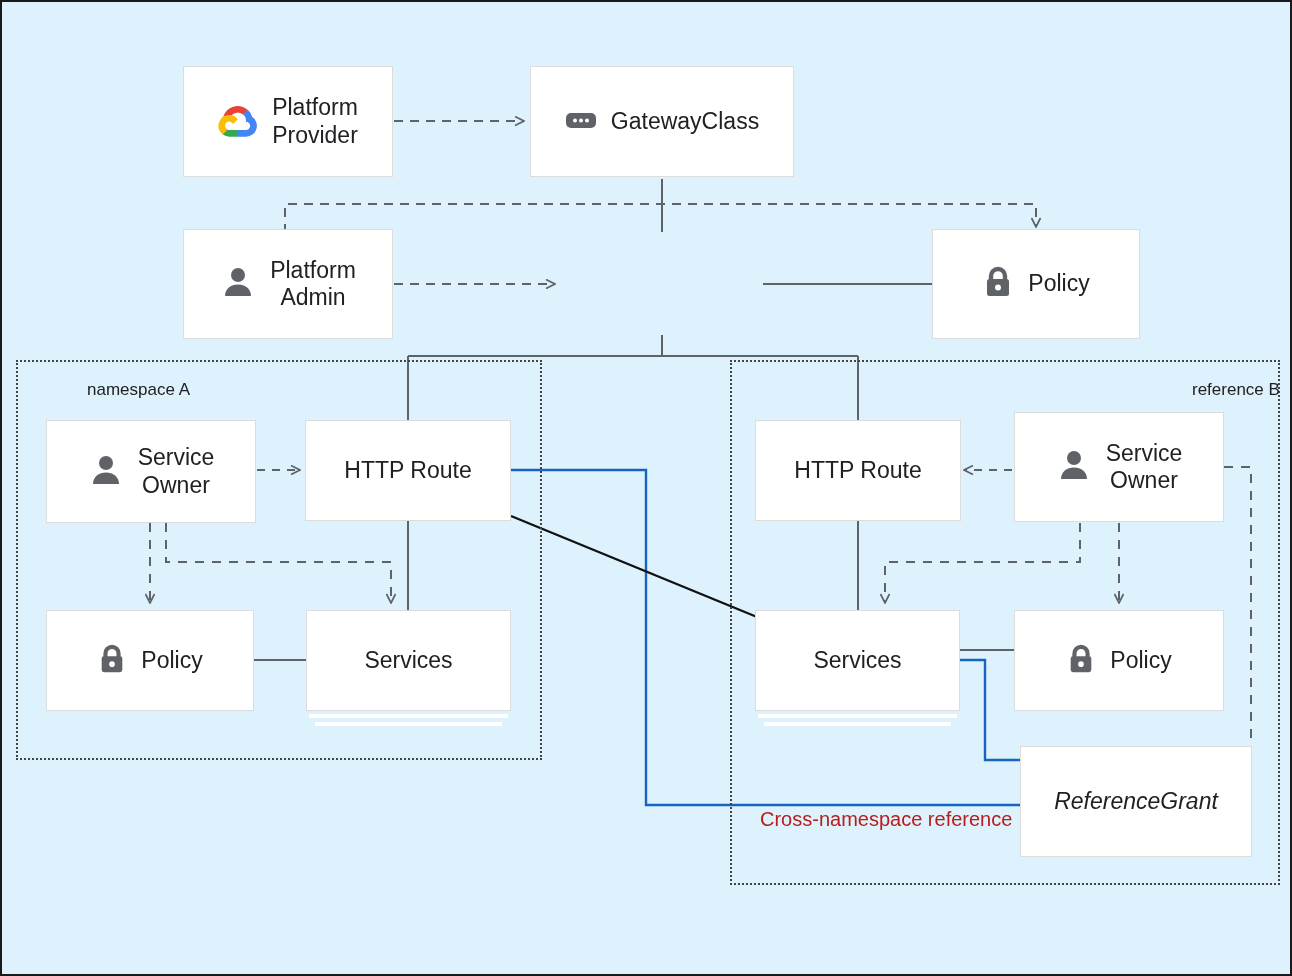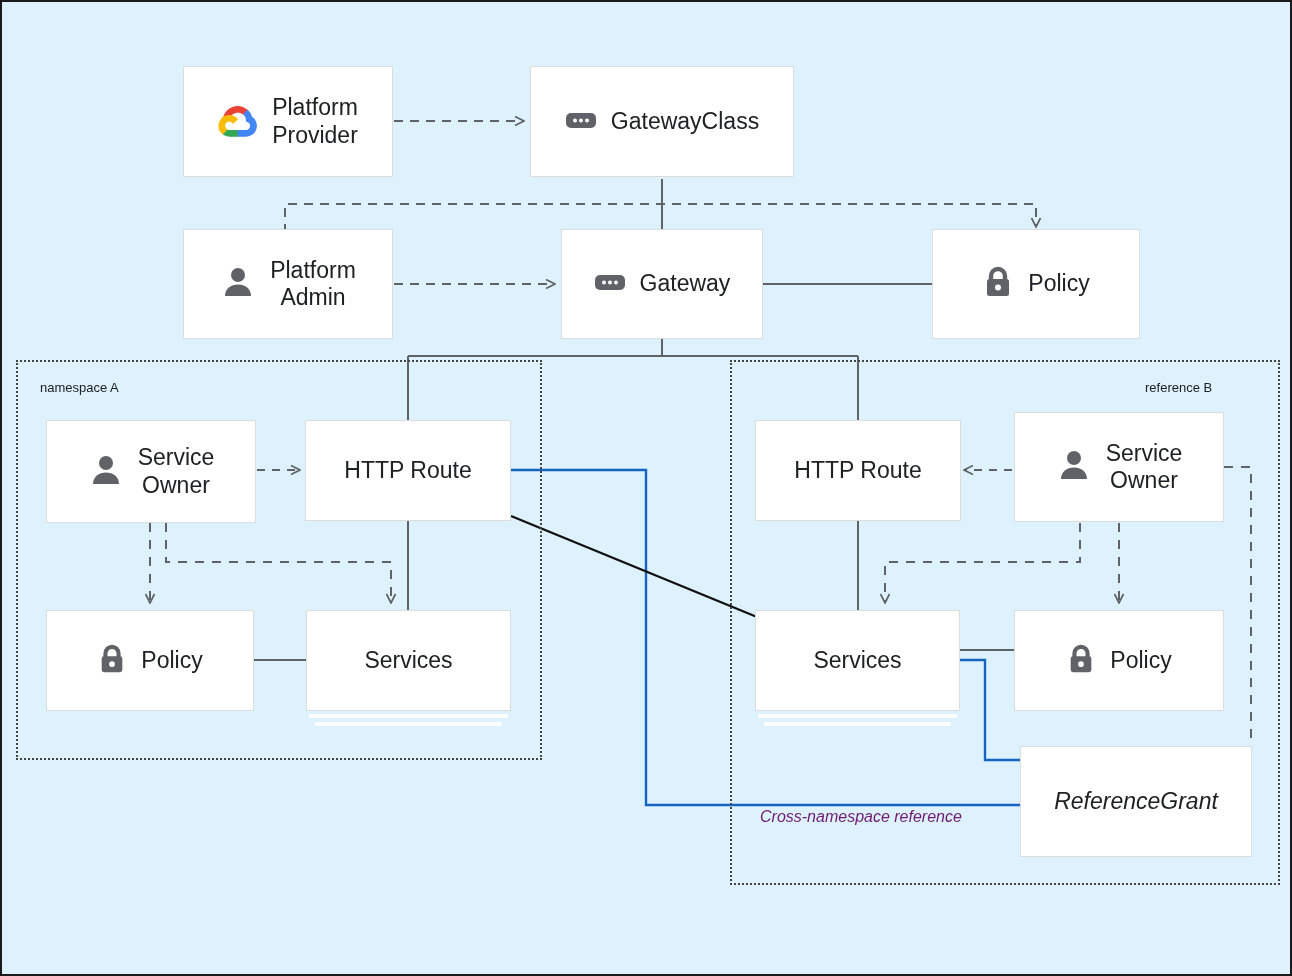--- a/index.html
+++ b/index.html
@@ -34,32 +34,32 @@
   .node.center .label{text-align:left;}
   .icon{flex:0 0 auto;display:block;}
   .ns-box{
     position:absolute;
     border:2px dotted #444444;
     box-sizing:border-box;
     z-index:1;
   }
   .ns-label{
     position:absolute;
-    font-size:13px;
+    font-size:17px;
     color:#202124;
     z-index:2;
     white-space:nowrap;
+    margin-left:47px;
   }
   .edge-label{
     position:absolute;
-    font-size:16px;
-    color:#701a75;
+    font-size:20px;
+    color:#b91c1c;
     z-index:6;
     white-space:nowrap;
-    font-style:italic;
   }
   
   .stack{position:absolute;z-index:4;}
   .stack i{display:block;background:#ffffff;height:4px;border-radius:1px;margin:0 auto 4px auto;}
 </style>
 </head>
 <body>
 
 <div id="canvas">
 
@@ -152,31 +152,20 @@
     <span class="icon">
       <svg width="36" height="36" viewBox="0 0 36 36">
         <circle cx="18" cy="11" r="7" fill="#5f6368"></circle>
         <path d="M5 32c0-7.2 5.8-11.5 13-11.5S31 24.8 31 32z" fill="#5f6368"></path>
       </svg>
     </span>
     <span class="label">Platform
 Admin</span>
   </div>
 
-  <div class="node center" style="left:559px;top:227px;width:202px;height:110px;">
-    <span class="icon">
-      <svg width="32" height="22" viewBox="0 0 32 22">
-        <rect x="1" y="4" width="30" height="15" rx="5" fill="#5f6368"></rect>
-        <circle cx="10" cy="11.5" r="2" fill="#ffffff"></circle>
-        <circle cx="16" cy="11.5" r="2" fill="#ffffff"></circle>
-        <circle cx="22" cy="11.5" r="2" fill="#ffffff"></circle>
-      </svg>
-    </span>
-    <span class="label">Gateway</span>
-  </div>
 
   <div class="node center" style="left:930px;top:227px;width:208px;height:110px;">
     <span class="icon">
       <svg width="32" height="34" viewBox="0 0 32 34">
         <path d="M9 15v-4a7 7 0 0 1 14 0v4" fill="none" stroke="#5f6368" stroke-width="4.4"></path>
         <rect x="5" y="14" width="22" height="17" rx="2.5" fill="#5f6368"></rect>
         <circle cx="16" cy="22.5" r="3" fill="#ffffff"></circle>
       </svg>
     </span>
     <span class="label">Policy</span>

